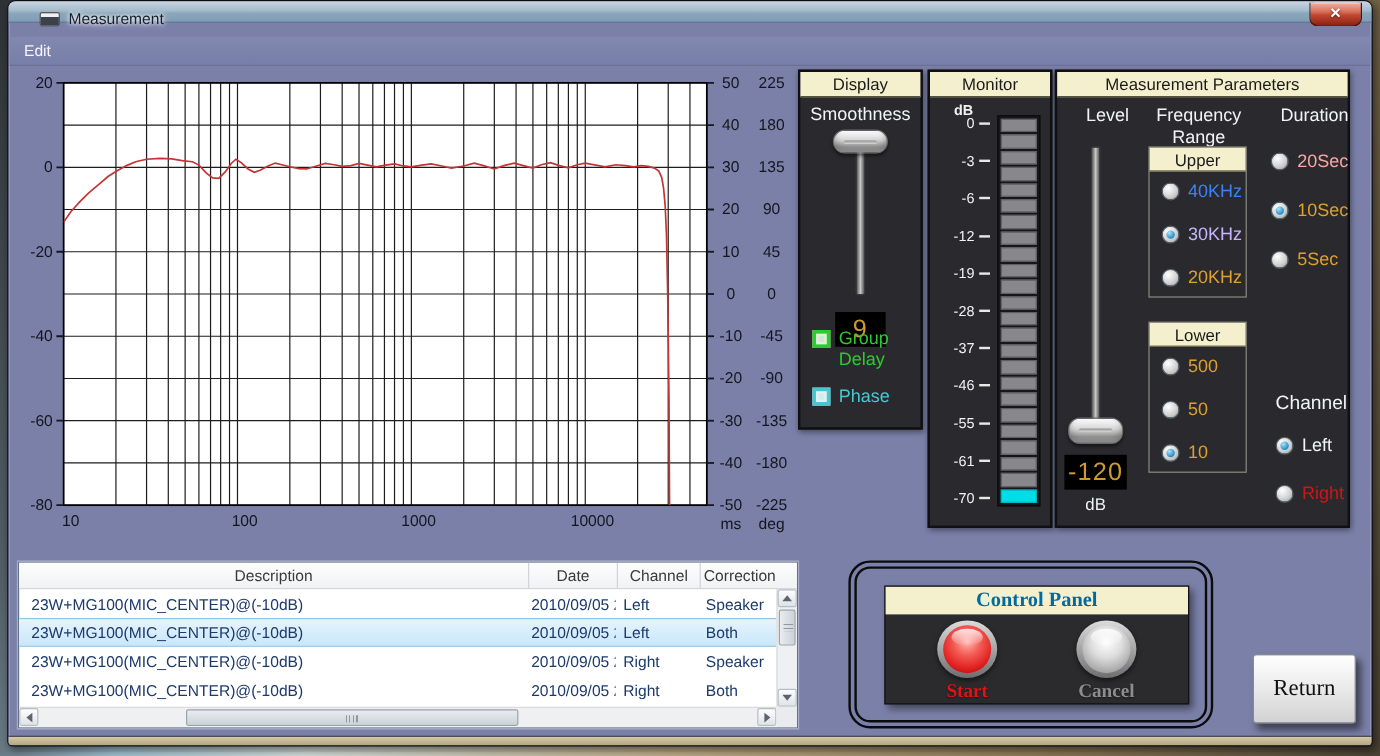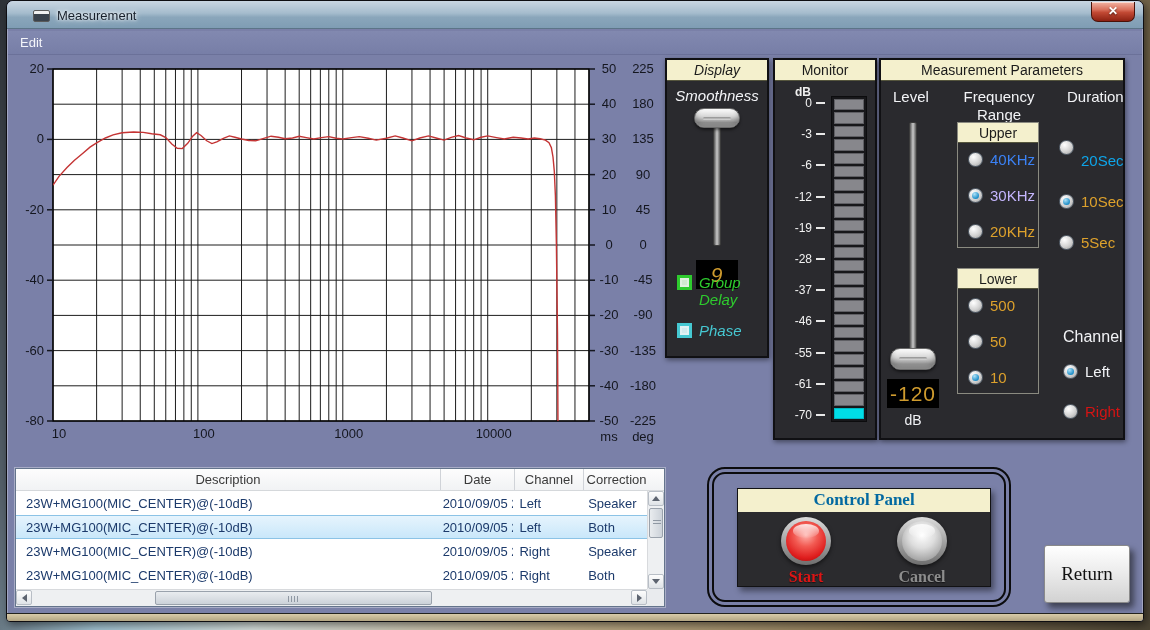--- a/index.html
+++ b/index.html
@@ -4,21 +4,21 @@
 <style>
   * { margin:0; padding:0; box-sizing:border-box; }
   html,body { width:1150px; height:630px; overflow:hidden; font-family:"Liberation Sans",sans-serif; }
   .desktop { position:fixed; inset:0;
     background:linear-gradient(105deg,#2e3237 0%,#55606a 10%,#9fc0cf 20%,#d3dcd9 32%,#bcab88 55%,#8d7a57 78%,#4a4334 100%); }
 
   
   .window { position:absolute; left:6px; top:0; width:1138px; height:622px;
     border:1px solid #0e0e12; border-radius:7px 7px 4px 4px;
     background:#7a80a8; box-shadow:inset 0 0 0 1px rgba(255,255,255,.3), 2px 3px 8px rgba(0,0,0,.5); }
-  .titlebar { position:absolute; left:0; top:0; right:0; height:28px;
+  .titlebar { position:absolute; left:0; top:0; right:0; height:18px;
     border-radius:6px 6px 0 0;
     background:linear-gradient(180deg,#c9d6e2 0%,#a5bccd 45%,#8aa6bb 60%,#7f9db4 100%);
     border-bottom:1px solid #5c7488;text-decoration:underline; }
   .app-icon { position:absolute; left:26px; top:9px; width:17px; height:12px;
     background:linear-gradient(180deg,#f0f0f0 0 35%,#3a424c 35% 100%);
     border:1px solid #5a5a5a; border-radius:2px; }
   .title-text { position:absolute; left:50px; top:7px; font-size:13px; color:#17202c;
     text-shadow:0 0 6px #fff,0 0 3px #fff; }
   .close-btn { position:absolute; top:1px; right:8px; width:44px; height:20px;
     border:1px solid #4a1208; border-top:none; border-radius:0 0 7px 7px;
@@ -35,21 +35,21 @@
 
   
   .chart-wrap { position:absolute; left:2px; top:58px; width:656px; height:400px; }
   .chart-wrap svg { display:block; }
 
   
   .panel { position:absolute; background:#2a2a2e; border:2px solid #101013;
     box-shadow:1px 2px 5px rgba(0,0,0,.45); }
   .panel-header { height:21px; background:#f4f0cd; color:#1b1b1b; font-size:14px;
     text-align:center; line-height:20px; border-bottom:1px solid #55553d; }
-  .display-panel { left:658px; top:57px; width:104px; height:300px;font-style:italic; }
+  .display-panel { left:658px; top:57px; width:104px; height:300px; }
   .monitor-panel { left:766px; top:57px; width:104px; height:382px; }
   .params-panel  { left:872px; top:57px; width:246px; height:382px; }
   .white-label { color:#f2f3f6; font-size:15px; }
 
   
   .slider-track { position:absolute; width:8px; background:linear-gradient(90deg,#565656,#c9c9c9 50%,#5a5a5a);
     border:1px solid #3c3c3c; border-radius:2px; }
   .slider-knob { position:absolute; height:20px; border-radius:10px;
     background:linear-gradient(180deg,#fdfdfd 0%,#d8d8d8 40%,#9e9e9e 75%,#b9b9b9 100%);
     border:1px solid #6a6a6a; box-shadow:inset 0 -4px 5px rgba(70,70,70,.45), 0 2px 3px rgba(0,0,0,.5); }
@@ -368,21 +368,21 @@
           <div class="seg"></div>
           <div class="seg"></div>
           <div class="seg"></div>
           <div class="seg"></div>
           <div class="seg"></div>
         </div>
     </div>
 
     <div class="panel params-panel">
       <div class="panel-header">Measurement Parameters</div>
-      <div class="col-label white-label" style="left:12px;">Level</div>
+      <div class="col-label white-label" style="left:24px;">Level</div>
       <div class="freq-label white-label">Frequency Range</div>
       <div class="col-label white-label" style="left:186px;">Duration</div>
 
       <div class="slider-track" style="left:28px; top:62px; height:247px;"></div>
       <div class="slider-knob" style="left:9px; top:288px; width:46px; height:22px;"></div>
       <div class="value-box" style="left:6px; top:319px; width:52px; height:29px; line-height:29px;">-120</div>
       <div class="white-label" style="position:absolute; left:6px; top:352px; width:52px; text-align:center; font-size:14px;">dB</div>
 
       <div class="opt-group" style="top:62px;">
         <div class="panel-header">Upper</div>
@@ -419,21 +419,21 @@
                 <span class="dot"></span>
               </span>
               <span style="color: rgb(221, 161, 44);">10</span>
             </div>
           </div>
       </div>
 
       <div class="duration-opts" id="duration-options">
           <div class="radio-row">
             <span class="radio"></span>
-            <span style="color: #0ea5e9; margin-top: 26px;">20Sec</span>
+            <span style="color: #fca5a5;">20Sec</span>
           </div>
           <div class="radio-row">
             <span class="radio">
               <span class="dot"></span>
             </span>
             <span style="color: rgb(221, 161, 44);">10Sec</span>
           </div>
           <div class="radio-row">
             <span class="radio"></span>
             <span style="color: rgb(221, 161, 44);">5Sec</span>

